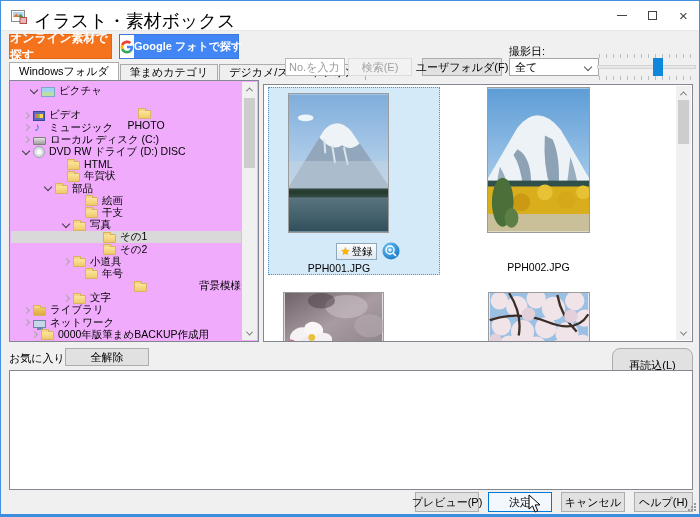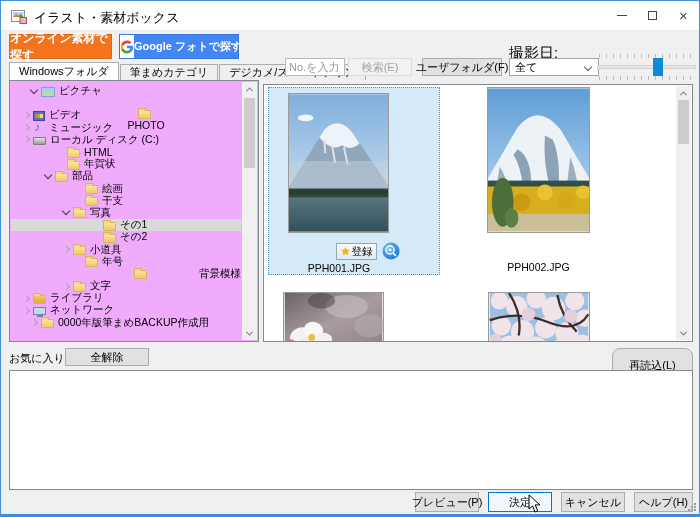--- a/index.html
+++ b/index.html
@@ -2,21 +2,21 @@
 <html><head>
 <meta charset="utf-8">
 <style>
   html,body{margin:0;padding:0;background:#555;}
   *{box-sizing:border-box;font-family:"Liberation Sans","DejaVu Sans",sans-serif;}
   .window{position:relative;width:700px;height:517px;background:#F0F0F0;
     border:1px solid #4390DE;border-bottom:3px solid #3B8DDE;overflow:hidden;}
   
   .titlebar{position:absolute;left:0;top:0;width:100%;height:30px;background:#FFFFFF;border-bottom:1px solid #E9E9E9;}
   .app-icon{position:absolute;left:10px;top:7px;width:16px;height:16px;}
-  .title-text{position:absolute;left:33px;top:8px;font-size:13px;color:#000;}
+  .title-text{position:absolute;left:33px;top:8px;font-size:18px;color:#000;}
   .winctl{position:absolute;top:0;height:29px;width:31px;display:flex;align-items:center;justify-content:center;color:#333;}
   .ctl-min{right:62px;} .ctl-max{right:31px;} .ctl-close{right:0;}
   .min-glyph{width:10px;height:1px;background:#444;}
   .max-glyph{width:9px;height:9px;border:1px solid #444;}
   .close-glyph{font-size:15px;line-height:15px;color:#444;}
   
   .btn-online{position:absolute;left:8px;top:33px;width:103px;height:25px;background:#F5731D;border:1px solid #E2660F;
     color:#fff;font-size:12px;font-weight:bold;display:flex;align-items:center;justify-content:center;}
   .btn-google{position:absolute;left:118px;top:33px;width:120px;height:25px;background:#4285F4;border:1px solid #3B78DB;
     display:flex;align-items:stretch;padding:0;}
@@ -26,21 +26,21 @@
   .tabs{position:absolute;left:8px;top:61px;height:18px;display:flex;align-items:flex-end;}
   .tab{height:16px;padding:0 9px;font-size:11px;display:flex;align-items:center;background:#EFEFEF;
     border:1px solid #ACACAC;border-bottom:none;margin-right:1px;color:#000;white-space:nowrap;}
   .tab.active{height:18px;background:#FFFFFF;z-index:3;}
   
   .no-input{position:absolute;left:284px;top:57px;width:60px;height:18px;border:1px solid #B9B9B9;font-size:11px;padding:0 3px;color:#333;}
   .no-input::placeholder{color:#9C9C9C;}
   .btn{border:1px solid #ADADAD;background:#E1E1E1;font-size:11px;color:#000;display:flex;align-items:center;justify-content:center;white-space:nowrap;}
   .btn-search{position:absolute;left:347px;top:57px;width:64px;height:18px;background:#F2F2F2;border-color:#DCDCDC;color:#A2A2A2;}
   .btn-userfolder{position:absolute;left:421px;top:57px;width:80px;height:18px;}
-  .date-label{position:absolute;left:508px;top:43px;font-size:15px;color:#000;}
+  .date-label{position:absolute;left:508px;top:43px;font-size:11px;color:#000;}
   .date-select{position:absolute;left:508px;top:57px;width:90px;height:18px;background:#fff;border:1px solid #A5A5A5;
     font-size:11px;display:flex;align-items:center;padding-left:5px;}
   .date-chevron{position:absolute;right:7px;top:5px;width:6px;height:6px;border-right:1px solid #555;border-bottom:1px solid #555;transform:rotate(45deg);}
   .slider{position:absolute;left:596px;top:53px;width:99px;height:26px;}
   .slider .ticks{position:absolute;left:2px;right:2px;height:4px;
     background:repeating-linear-gradient(90deg,#BDBDBD 0 1px,transparent 1px 7px);}
   .slider .ticks.top{top:0;} .slider .ticks.bottom{bottom:0;}
   .slider .track{position:absolute;left:0;right:0;top:11px;height:4px;background:#E7E7E7;border:1px solid #D3D3D3;}
   .slider .thumb{position:absolute;left:56px;top:4px;width:10px;height:18px;background:#0F87DB;}
   
@@ -177,20 +177,25 @@
         </div>
         <div class="trow" style="padding-left: 10px;">
           <span class="tw col"></span>
           <span class="ticon music"></span>
           <span>ミュージック</span>
         </div>
         <div class="trow" style="padding-left: 10px;">
           <span class="tw col"></span>
           <span class="ticon disk"></span>
           <span>ローカル ディスク (C:)</span>
+        </div>
+        <div class="trow" style="padding-left: 10px;">
+          <span class="tw exp"></span>
+          <span class="ticon dvd"></span>
+          <span>DVD RW ドライブ (D:) DISC</span>
         </div>
         <div class="trow" style="padding-left: 44px;">
           <span class="tw"></span>
           <span class="ticon folder"></span>
           <span>HTML</span>
         </div>
         <div class="trow" style="padding-left: 44px;">
           <span class="tw"></span>
           <span class="ticon folder"></span>
           <span>年賀状</span>

